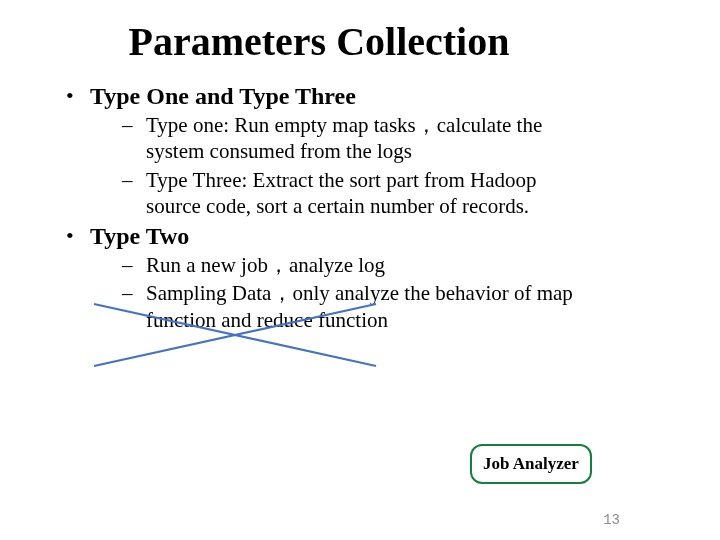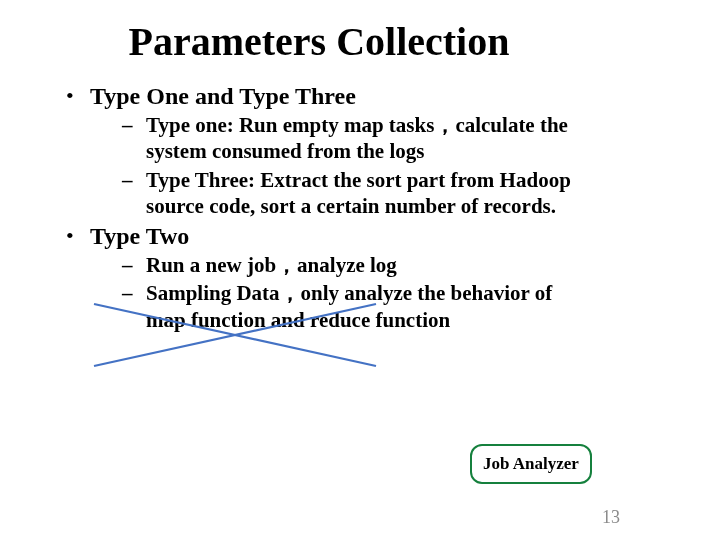--- a/index.html
+++ b/index.html
@@ -51,21 +51,20 @@
     margin: 2px 0 4px 0;
     padding: 0 0 0 28px;
     font-weight: normal;
   }
   ul.level2 > li {
     font-size: 21px;
     position: relative;
     padding-left: 28px;
     margin: 0 0 2px 0;
     line-height: 1.25;
-    font-weight: bold;
   }
   ul.level2 > li::before {
     content: "–";
     position: absolute;
     left: 4px;
     top: 0;
     font-size: 21px;
   }
   ul.level3 {
     list-style: none;
@@ -109,22 +108,22 @@
     font-size: 17px;
     font-weight: bold;
     display: flex;
     align-items: center;
     justify-content: center;
   }
   .page-number {
     position: absolute;
     right: 18px;
     bottom: 12px;
-    font-family: Liberation Serif, serif;
-    font-size: 18px;
+    font-family: Liberation Mono, monospace;
+    font-size: 14px;
     color: #8b8b8b;
   }
 </style>
 </head>
 <body>
 
 <div class="slide">
 
   <h1 class="title">Parameters Collection</h1>
 

